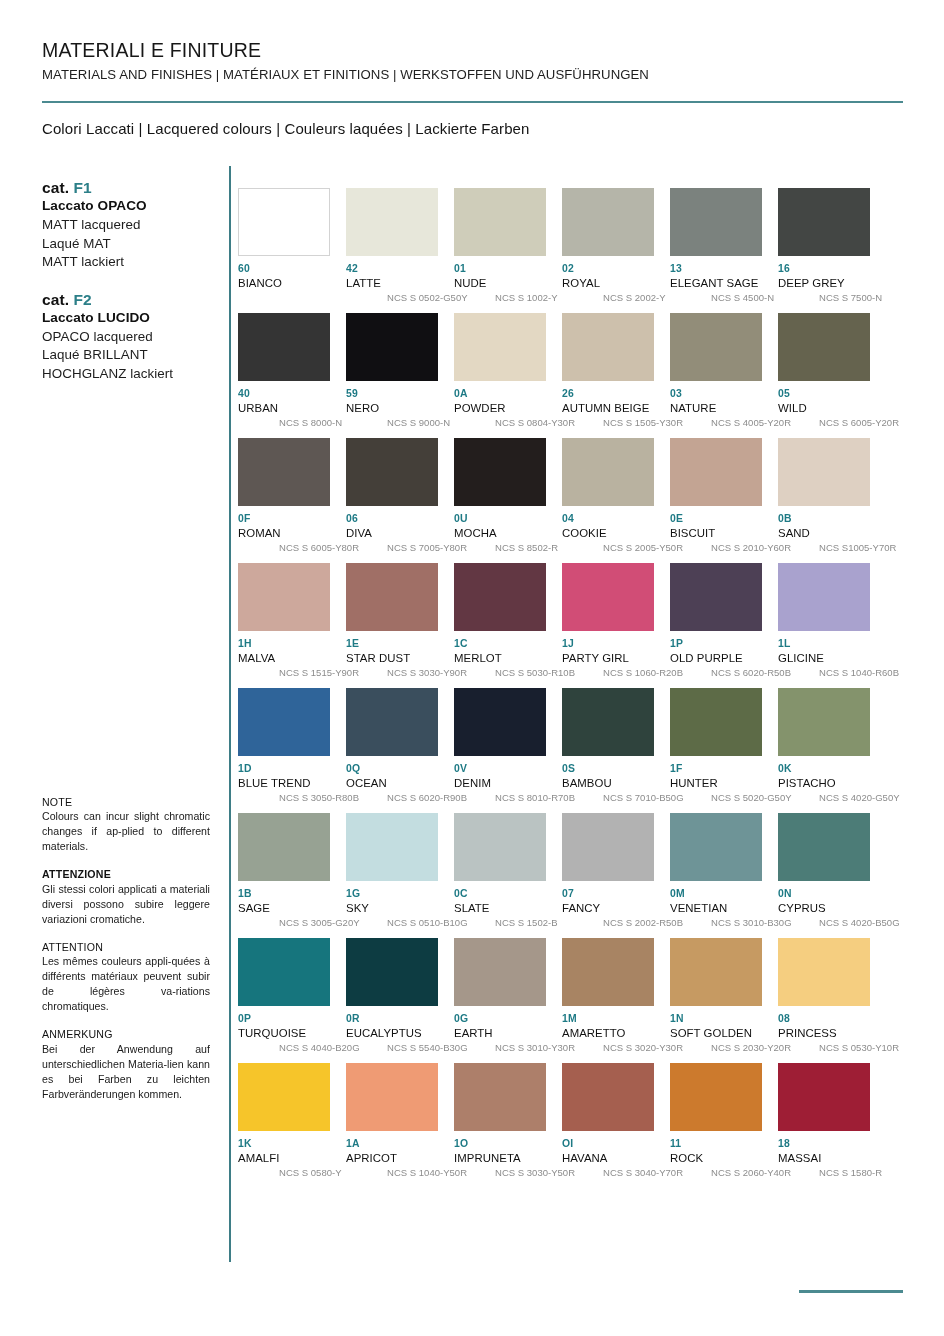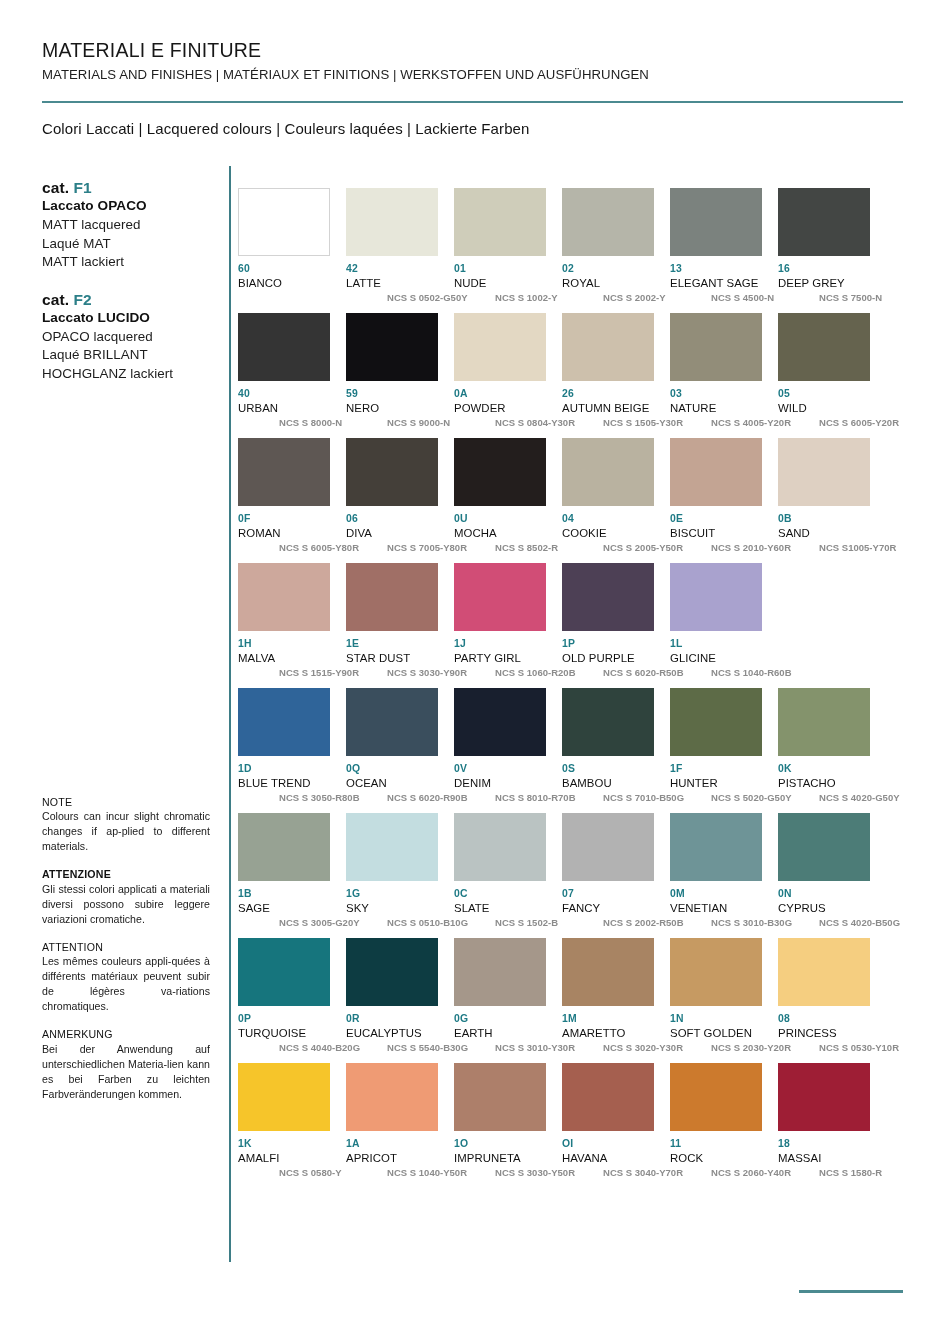--- a/index.html
+++ b/index.html
@@ -151,21 +151,21 @@
     font-size: 11.4px;
     font-weight: 400;
     color: #111;
     line-height: 1.25;
     margin-top: 1px;
     letter-spacing: 0.05px;
     white-space: nowrap;
   }
   .ncs {
     font-size: 9.5px;
-    font-weight: 700;
+    font-weight: 400;
     color: #8c8c8c;
     line-height: 1.25;
     margin-top: 1px;
     letter-spacing: 0.02px;
     white-space: nowrap;
     padding-left: 41px;
   }
 
   
   .footer-mark {
@@ -352,20 +352,26 @@
           <div class="cname">MALVA</div>
           <div class="ncs">NCS S 1515-Y90R</div>
         </div>
         <div class="cell">
           <div class="chip" style="background: rgb(160, 111, 102);"></div>
           <div class="code">1E</div>
           <div class="cname">STAR DUST</div>
           <div class="ncs">NCS S 3030-Y90R</div>
         </div>
         <div class="cell">
+          <div class="chip" style="background: rgb(98, 55, 67);"></div>
+          <div class="code">1C</div>
+          <div class="cname">MERLOT</div>
+          <div class="ncs">NCS S 5030-R10B</div>
+        </div>
+        <div class="cell">
           <div class="chip" style="background: rgb(209, 77, 118);"></div>
           <div class="code">1J</div>
           <div class="cname">PARTY GIRL</div>
           <div class="ncs">NCS S 1060-R20B</div>
         </div>
         <div class="cell">
           <div class="chip" style="background: rgb(77, 64, 85);"></div>
           <div class="code">1P</div>
           <div class="cname">OLD PURPLE</div>
           <div class="ncs">NCS S 6020-R50B</div>

